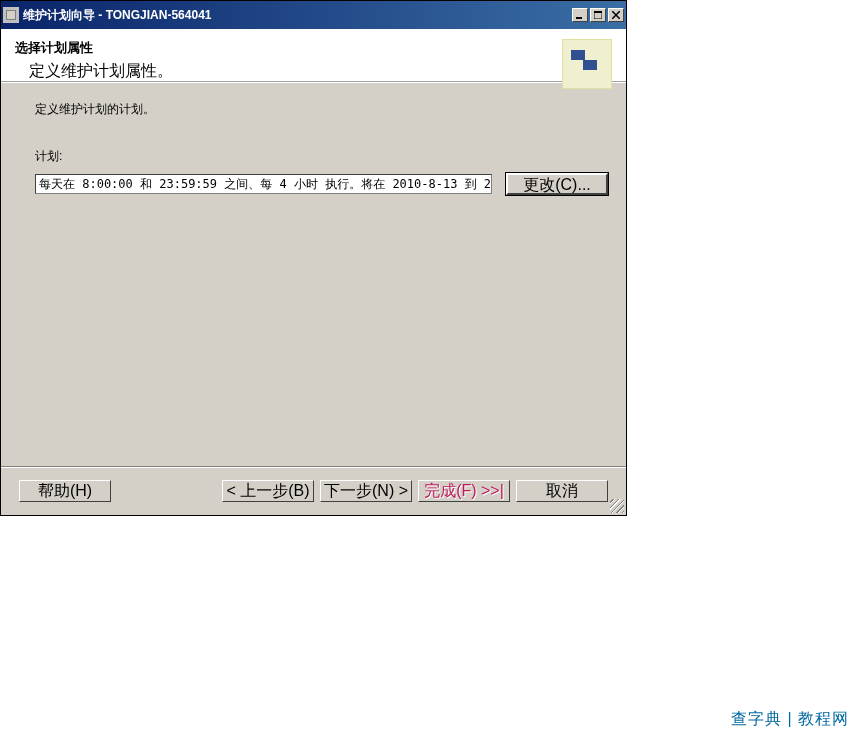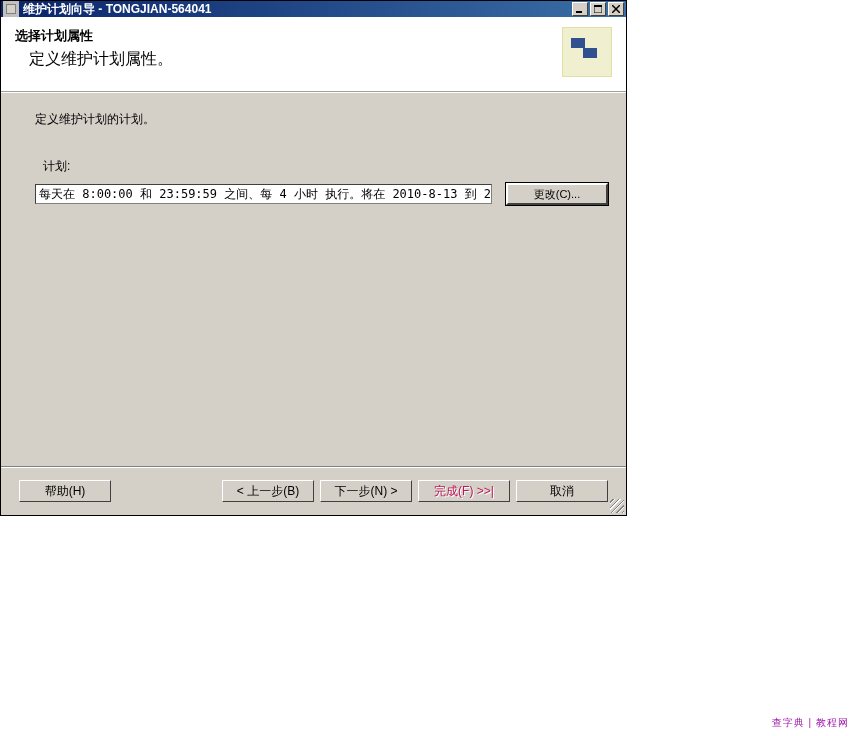--- a/index.html
+++ b/index.html
@@ -18,21 +18,21 @@
     .window {
       width: 627px;
       height: 516px;
       background: #d4d0c8;
       border: 1px solid #000;
       position: relative;
       display: flex;
       flex-direction: column;
     }
     .titlebar {
-      height: 16px;
+      height: 28px;
       background: linear-gradient(to right, #0a246a, #3a6ea5);
       color: #fff;
       display: flex;
       align-items: center;
       padding: 0 2px;
     }
     .titlebar-icon {
       width: 16px;
       height: 16px;
       margin-right: 4px;
@@ -63,21 +63,21 @@
       font-family: Arial;
       cursor: pointer;
       color: #000;
       display: flex;
       align-items: center;
       justify-content: center;
     }
     .header-panel {
       background: #ffffff;
       padding: 10px 14px 8px 14px;
-      height: 75px;
+      height: 53px;
       display: flex;
       align-items: flex-start;
       border-bottom: 1px solid #a0a0a0;
     }
     .header-text {
       flex: 1;
     }
     .header-title {
       font-weight: bold;
       font-size: 13px;
@@ -115,21 +115,20 @@
     .content-area {
       flex: 1;
       padding: 18px 18px 10px 34px;
       border-top: 1px solid #fff;
     }
     .content-desc {
       margin-bottom: 30px;
     }
     .plan-label {
       margin-bottom: 8px;
-      margin-left: 8px;
     }
     .plan-row {
       display: flex;
       gap: 14px;
       align-items: center;
     }
     .plan-input {
       flex: 1;
       max-width: 460px;
       height: 20px;
@@ -144,21 +143,21 @@
       white-space: nowrap;
       overflow: hidden;
     }
     .change-btn {
       width: 102px;
       height: 22px;
       background: #d4d0c8;
       border: 2px solid;
       border-color: #fff #404040 #404040 #fff;
       outline: 1px solid #000;
-      font-size: 11px;
+      font-size: 16px;
       cursor: pointer;
       font-family: inherit;
     }
     .footer-separator {
       border-top: 1px solid #808080;
       box-shadow: 0 1px 0 #fff;
     }
     .footer {
       height: 48px;
       display: flex;
@@ -168,43 +167,43 @@
     }
     .footer-spacer {
       flex: 1;
     }
     .wiz-btn {
       width: 92px;
       height: 22px;
       background: #d4d0c8;
       border: 1px solid;
       border-color: #fff #404040 #404040 #fff;
-      font-size: 12px;
+      font-size: 16px;
       cursor: pointer;
       font-family: inherit;
     }
     .wiz-btn.disabled {
       color: #be185d;
       text-shadow: 1px 1px 0 #fff;
       cursor: default;
     }
     .resize-grip {
       position: absolute;
       right: 2px;
       bottom: 2px;
       width: 14px;
       height: 14px;
       background-image: repeating-linear-gradient(135deg, transparent 0, transparent 2px, #808080 2px, #808080 3px, #fff 3px, #fff 4px);
     }
     .watermark {
       position: absolute;
       right: 6px;
       bottom: 6px;
-      font-size: 10px;
-      color: #a21caf;
+      font-size: 16px;
+      color: #0369a1;
       font-family: SimSun, Arial;
       letter-spacing: 1px;
     }
   </style>
 </head>
 <body>
 
 <div class="window">
   <div class="titlebar">
     <div class="titlebar-icon">

